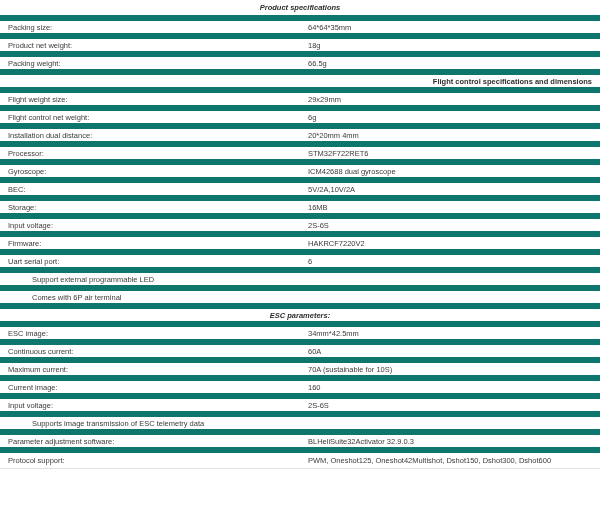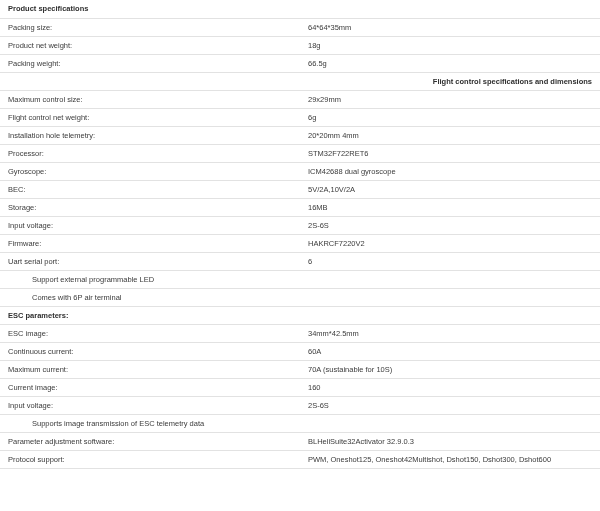--- a/index.html
+++ b/index.html
@@ -17,41 +17,43 @@
   }
   .spec-table {
     width: 600px;
     border-collapse: collapse;
     table-layout: fixed;
   }
   .spec-table tr {
     height: 18px;
   }
   .spec-table td {
-    border-top: 1px solid #0f766e;
+    border-top: 6px solid #0f766e;
     border-bottom: 1px solid #e2e2e2;
     padding: 0 8px;
     vertical-align: middle;
     font-size: 7.5px;
     line-height: 11px;
     color: #3b3b3b;
     height: 18px;
     box-sizing: border-box;
     overflow: hidden;
     white-space: nowrap;
   }
   .col-label {
     width: 200px;
   }
   .col-value {
     width: 400px;
   }
   .section-row td {
+    text-align: center;
     font-weight: bold;
     color: #2f2f2f;
+    font-style: italic;
   }
   .section-left td {
     text-align: right;
     font-weight: bold;
     color: #2f2f2f;
   }
   .full td {
     color: #3b3b3b;
     padding-left: 32px;
   }
@@ -80,29 +82,29 @@
     <tr>
       <td class="col-label">Packing weight:</td>
       <td class="col-value">66.5g</td>
     </tr>
 
     <tr class="section-left">
       <td colspan="2">Flight control specifications and dimensions</td>
     </tr>
 
     <tr>
-      <td class="col-label">Maximum control size:</td>
+      <td class="col-label">Flight weight size:</td>
       <td class="col-value">29x29mm</td>
     </tr>
     <tr>
       <td class="col-label">Flight control net weight:</td>
       <td class="col-value">6g</td>
     </tr>
     <tr>
-      <td class="col-label">Installation hole telemetry:</td>
+      <td class="col-label">Installation dual distance:</td>
       <td class="col-value">20*20mm 4mm</td>
     </tr>
     <tr>
       <td class="col-label">Processor:</td>
       <td class="col-value">STM32F722RET6</td>
     </tr>
     <tr>
       <td class="col-label">Gyroscope:</td>
       <td class="col-value">ICM42688 dual gyroscope</td>
     </tr>

